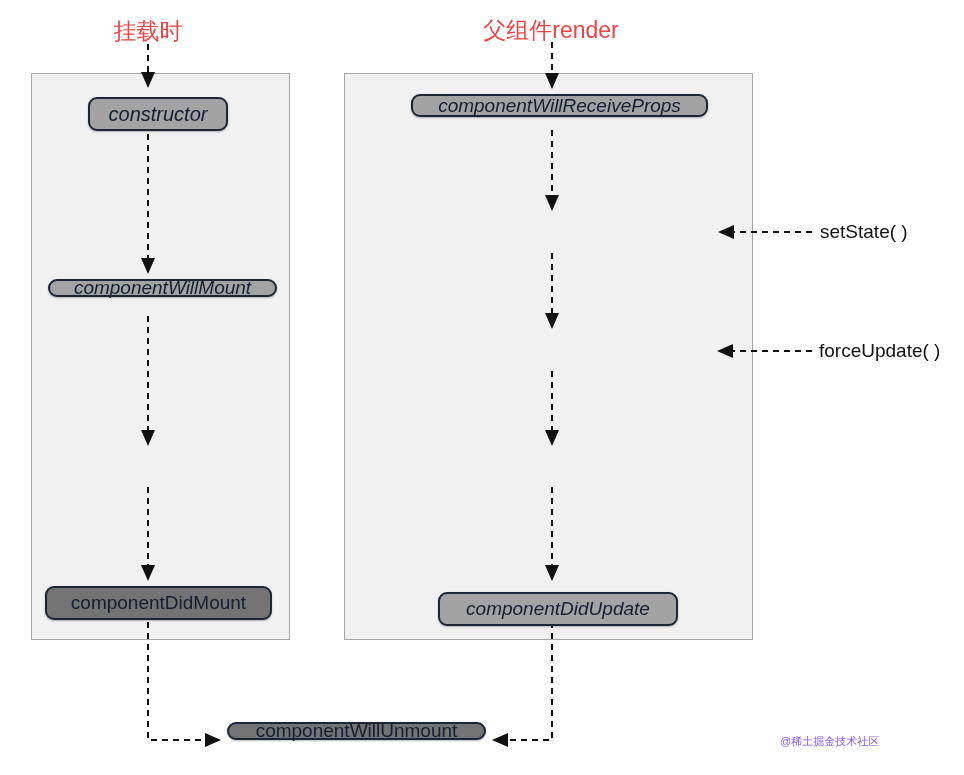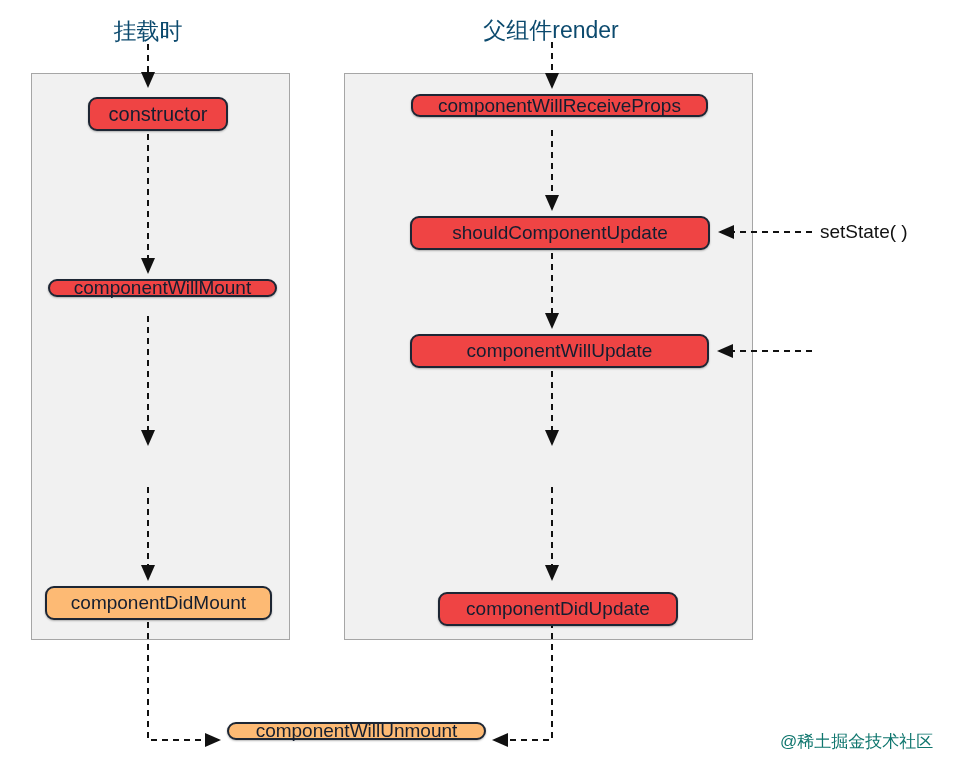--- a/index.html
+++ b/index.html
@@ -7,56 +7,56 @@
     position:relative;width:964px;height:775px;background:#ffffff;
     font-family:"Liberation Sans", sans-serif;overflow:hidden;
   }
   .panel{
     position:absolute;background:#f1f1f1;border:1px solid #a6a6a6;box-sizing:border-box;
   }
   #panel-mount{left:31px;top:73px;width:259px;height:567px;}
   #panel-update{left:344px;top:73px;width:409px;height:567px;}
 
   .col-title{
-    position:absolute;transform:translateX(-50%);font-size:23px;color:#0c4a6e;
+    position:absolute;transform:translateX(-50%);font-size:23px;color:#ef4444;
     white-space:nowrap;font-weight:500;
   }
   #title-mount{left:148px;top:16px;}
   #title-update{left:551px;top:15px;}
 
   .arrows{position:absolute;left:0;top:0;pointer-events:none;}
 
   .box{
     position:absolute;box-sizing:border-box;border:2px solid #1d2634;border-radius:9px;
     display:flex;align-items:center;justify-content:center;
     font-size:19px;color:#141e30;white-space:nowrap;
     box-shadow:0 1px 2px rgba(0,0,0,0.28);
   }
-  .box.blue{background:#ef4444;}
-  .box.green{background:#fdba74;}
+  .box.blue{background:#a3a3a3;font-style:italic;}
+  .box.green{background:#737373;}
 
   #box-constructor{left:88px;top:97px;width:140px;height:34px;font-size:20px;}
   #box-will-mount{left:48px;top:279px;width:229px;height:18px;}
   #box-did-mount{left:45px;top:586px;width:227px;height:34px;}
   #box-will-receive-props{left:411px;top:94px;width:297px;height:23px;}
   #box-should-update{left:410px;top:216px;width:300px;height:34px;}
   #box-will-update{left:410px;top:334px;width:299px;height:34px;}
   #box-did-update{left:438px;top:592px;width:240px;height:34px;}
   #box-render{left:44px;top:451px;width:698px;height:33px;font-weight:bold;color:#000;}
   #box-will-unmount{left:227px;top:722px;width:259px;height:18px;}
 
   .trigger{
     position:absolute;transform:translateY(-50%);font-size:19px;color:#111;white-space:nowrap;
   }
   #trigger-setstate{left:820px;top:232px;}
   #trigger-forceupdate{left:819px;top:351px;}
 
   .watermark{
     position:absolute;left:780px;top:741px;transform:translateY(-50%);
-    font-size:17px;color:#0f766e;white-space:nowrap;
+    font-size:11px;color:#8b5cf6;white-space:nowrap;
   }
 </style>
 </head>
 <body>
 
 <div class="canvas">
 
   <div class="col-title" id="title-mount">挂载时</div>
   <div class="col-title" id="title-update">父组件render</div>
 
@@ -86,23 +86,22 @@
       <line x1="812" y1="232" x2="720" y2="232" marker-end="url(#ah)"></line>
       <line x1="812" y1="351" x2="719" y2="351" marker-end="url(#ah)"></line>
     </g>
   </svg>
 
   <div class="box blue" id="box-constructor">constructor</div>
   <div class="box blue" id="box-will-mount">componentWillMount</div>
   <div class="box green" id="box-did-mount">componentDidMount</div>
 
   <div class="box blue" id="box-will-receive-props">componentWillReceiveProps</div>
-  <div class="box blue" id="box-should-update">shouldComponentUpdate</div>
-  <div class="box blue" id="box-will-update">componentWillUpdate</div>
   <div class="box blue" id="box-did-update">componentDidUpdate</div>
 
   <div class="box green" id="box-will-unmount">componentWillUnmount</div>
 
   <div class="trigger" id="trigger-setstate">setState( )</div>
+  <div class="trigger" id="trigger-forceupdate">forceUpdate( )</div>
 
   <div class="watermark">@稀土掘金技术社区</div>
 
 </div>
 
 </body></html>

